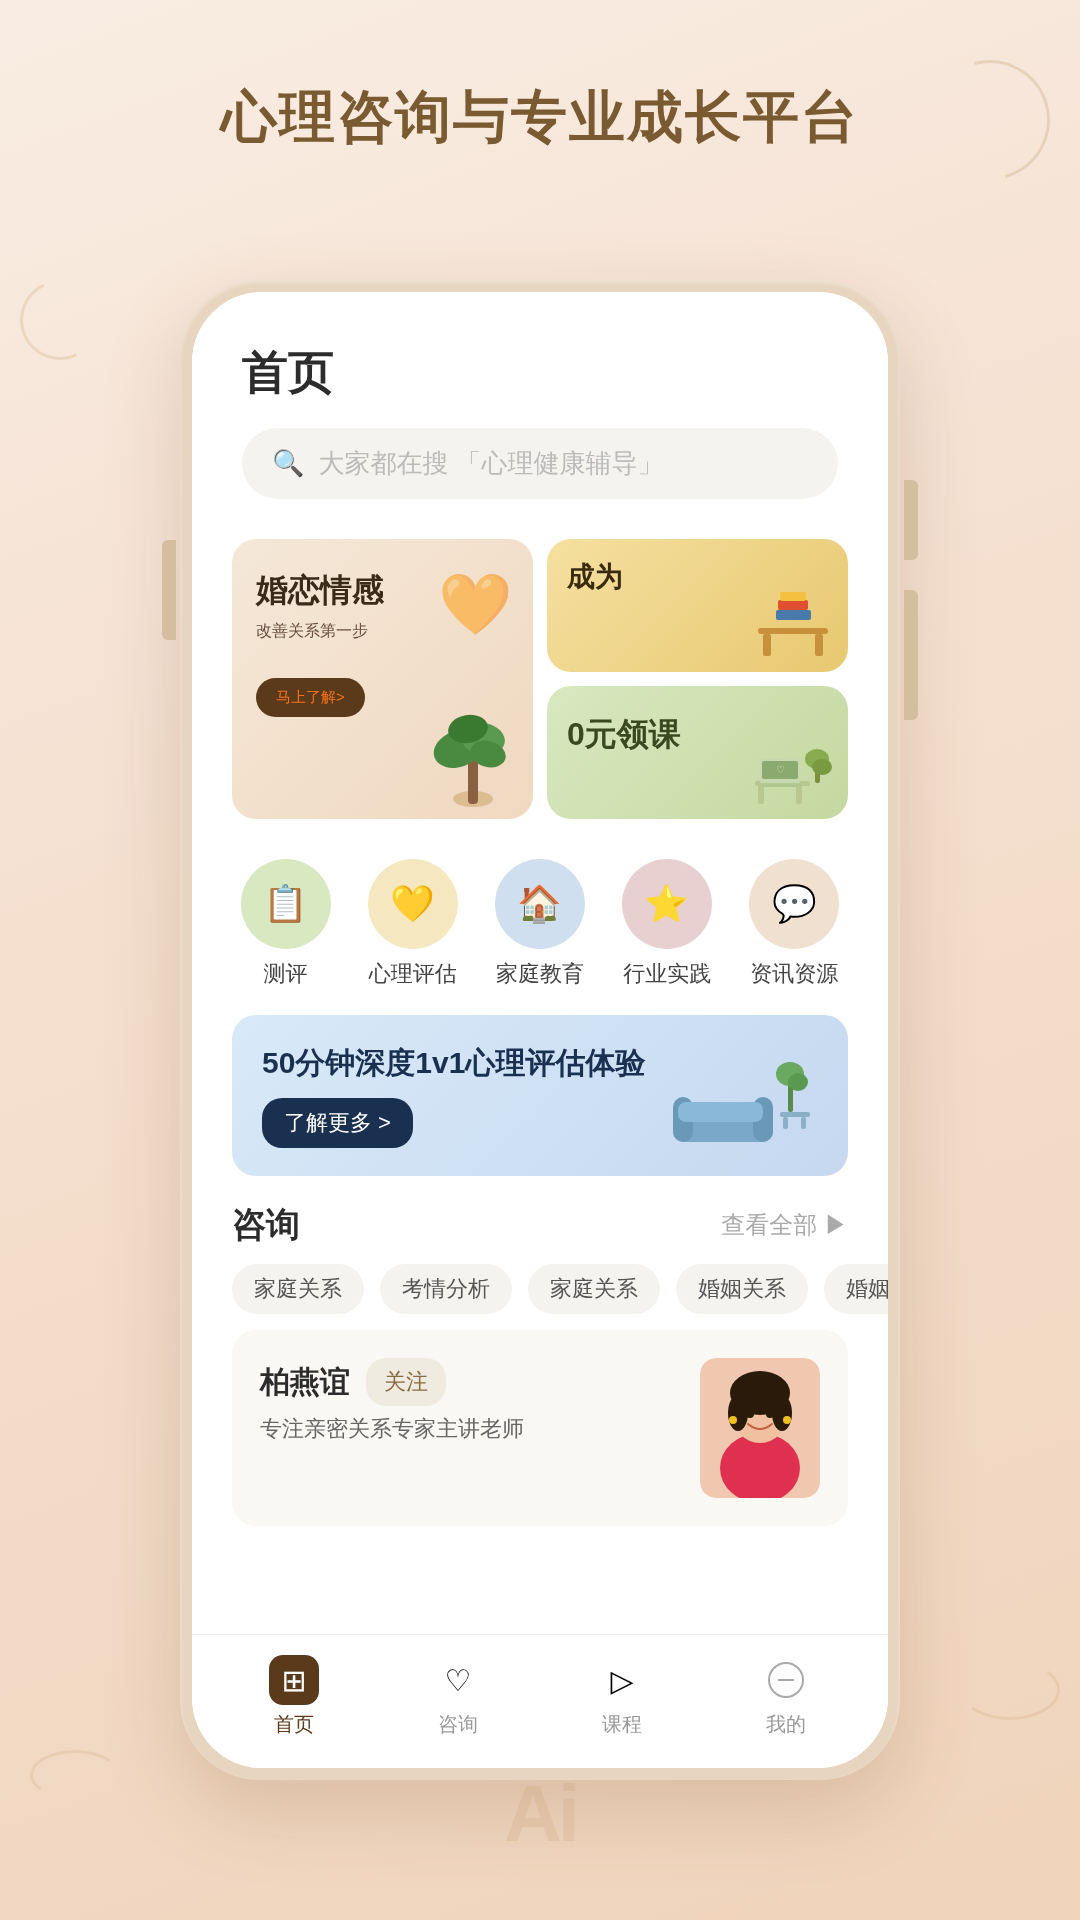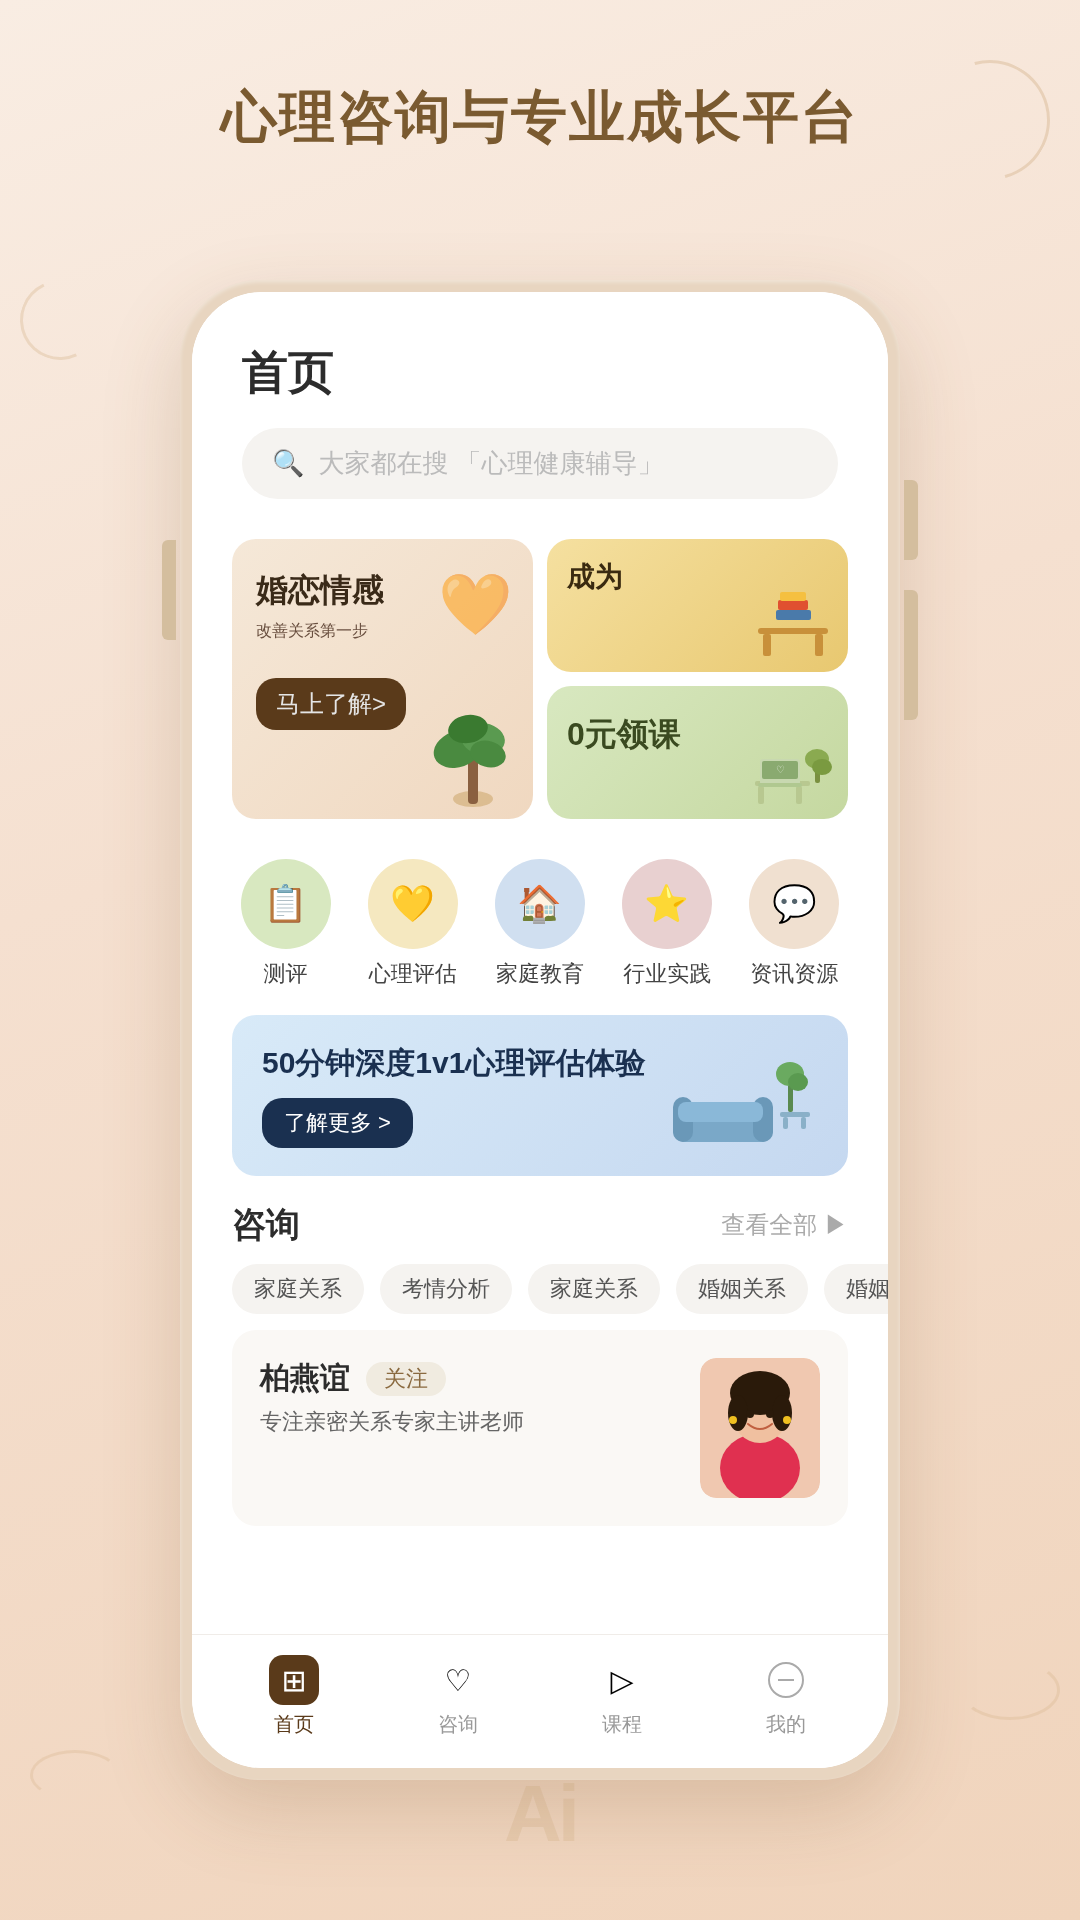--- a/index.html
+++ b/index.html
@@ -206,22 +206,22 @@
       margin-bottom: 8px;
     }
     .banner-left-subtitle {
       font-size: 16px;
       color: #6a5040;
       margin-bottom: 36px;
     }
     .banner-btn {
       display: inline-block;
       background: #5a3a1a;
-      color: #e5e5e5;
-      font-size: 24px;
+      color: #f97316;
+      font-size: 15px;
       padding: 10px 20px;
       border-radius: 20px;
     }
     
     .plant-deco {
       position: absolute;
       bottom: 10px;
       right: 10px;
       width: 100px;
       height: 120px;
@@ -380,21 +380,21 @@
       margin-bottom: 8px;
     }
     .consultant-name {
       font-size: 30px;
       font-weight: 700;
       color: #2c2c2c;
     }
     .follow-btn {
       background: #f0ebe0;
       border-radius: 20px;
-      padding: 2px 18px;
+      padding: 9px 18px;
       font-size: 22px;
       color: #8a6a40;
     }
     .consultant-followers {
       font-size: 22px;
       color: #888;
       margin-bottom: 6px;
     }
     .consultant-desc {
       font-size: 22px;

